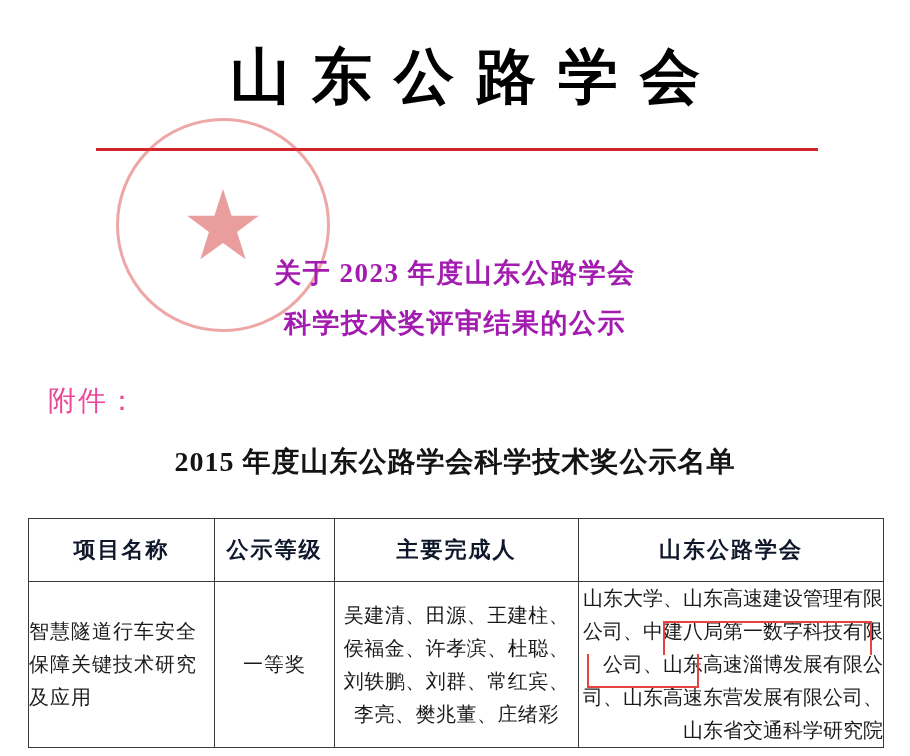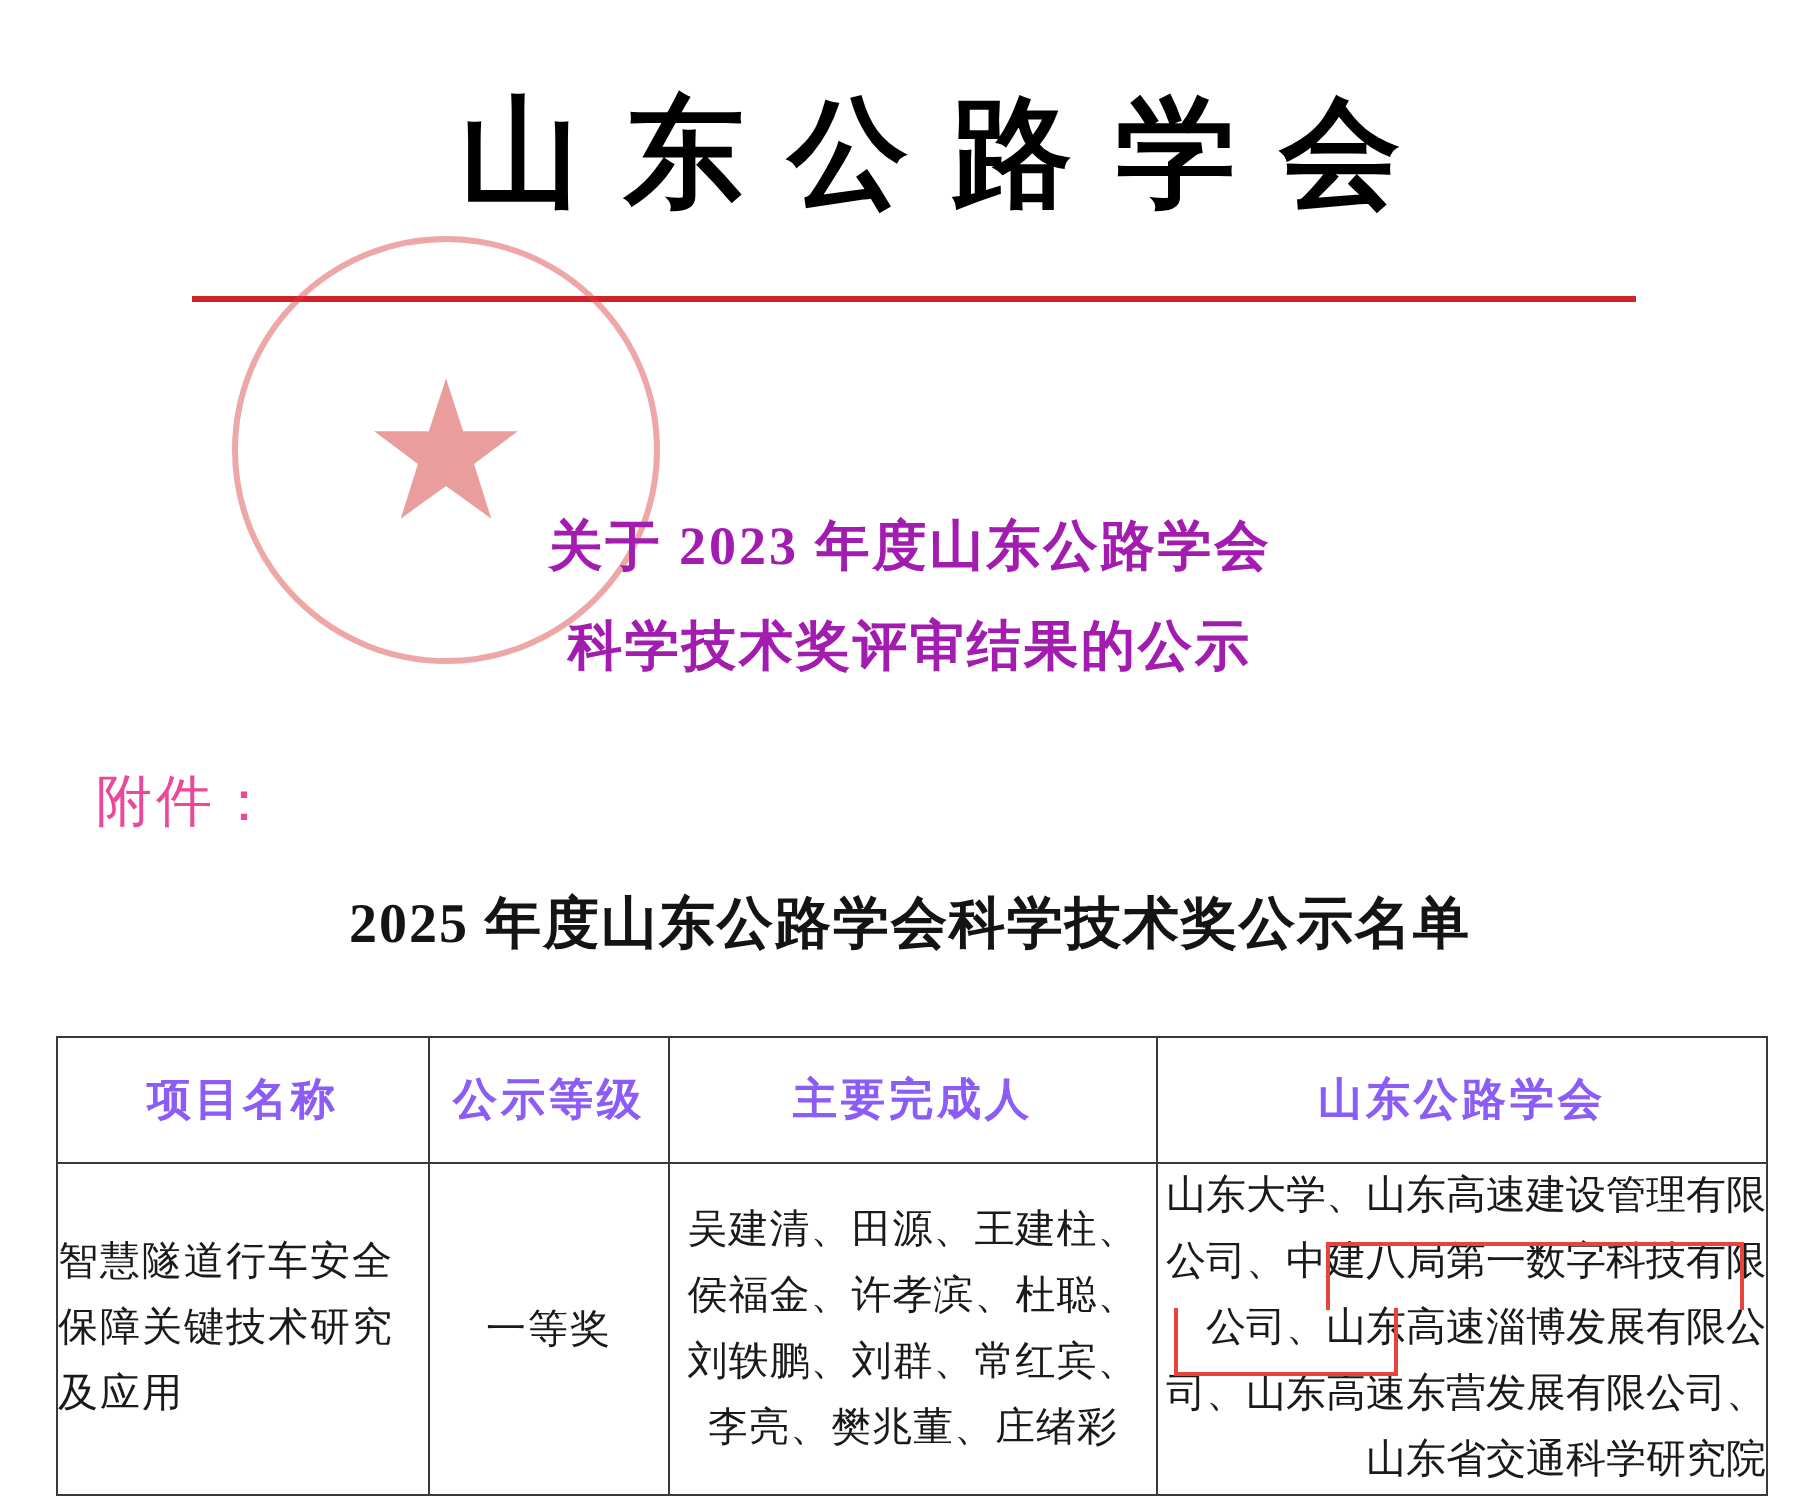--- a/index.html
+++ b/index.html
@@ -130,21 +130,21 @@
     border: 1px solid #3a3a3a;
     vertical-align: middle;
     padding: 0;
   }
   table.award-table th {
     height: 62px;
     font-weight: bold;
     font-size: 22px;
     letter-spacing: 2px;
     text-align: center;
-    color: #8b5cf6;
+    color: #0f172a;
   }
   .col-name  { width: 186px; }
   .col-level { width: 120px; }
   .col-people{ width: 244px; }
   .col-units { width: 305px; }
 
   td.cell-name {
     text-align: left;
     font-size: 20px;
     line-height: 33px;
@@ -212,21 +212,21 @@
     </svg>
   </div>
 
   <div class="notice">
     <div class="notice-line">关于 2023 年度山东公路学会</div>
     <div class="notice-line">科学技术奖评审结果的公示</div>
   </div>
 
   <div class="attach-label">附件：</div>
 
-  <div class="list-title">2025 年度山东公路学会科学技术奖公示名单</div>
+  <div class="list-title">2015 年度山东公路学会科学技术奖公示名单</div>
 
   <div class="table-wrap">
     <table class="award-table">
       <colgroup>
         <col class="col-name">
         <col class="col-level">
         <col class="col-people">
         <col class="col-units">
       </colgroup>
       <thead>

